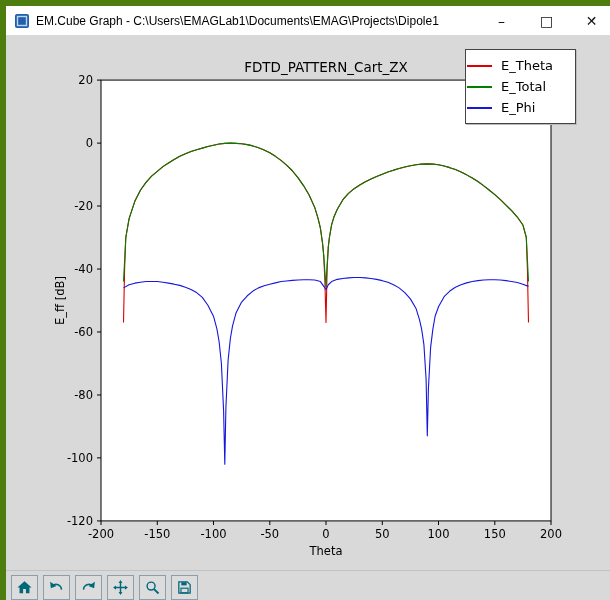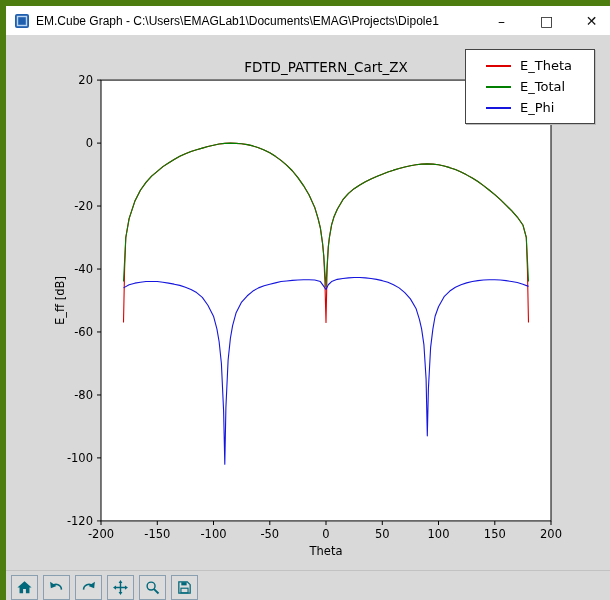--- a/index.html
+++ b/index.html
@@ -10,21 +10,21 @@
   .wtitle{font-size:12px;color:#000;white-space:nowrap;overflow:hidden;flex:1 1 auto;}
   .wctrls{display:flex;height:100%;flex:0 0 auto;}
   .wbtn{width:45px;height:100%;display:flex;align-items:center;justify-content:center;font-size:14px;color:#111;cursor:default;font-family:"DejaVu Sans",sans-serif;}
   
   .canvas{position:relative;flex:1 1 auto;background:#d9d9d9;overflow:hidden;}
   .canvas svg{position:absolute;left:0;top:0;width:100%;height:100%;}
   text.tick{font:11.5px "DejaVu Sans",sans-serif;fill:#000;}
   text.title{font:13.5px "DejaVu Sans",sans-serif;fill:#000;}
   text.axlabel{font:11.5px "DejaVu Sans",sans-serif;fill:#000;}
   
-  .legend{position:absolute;left:459px;top:14px;width:100px;background:#ffffff;border:1px solid #444;padding:5px 8px 5px 20px;box-shadow:1px 1px 0 #bbb;}
+  .legend{position:absolute;left:459px;top:14px;width:100px;background:#ffffff;border:1px solid #444;padding:5px 8px 5px 1px;box-shadow:1px 1px 0 #bbb;}
   .lrow{display:flex;align-items:center;height:21px;}
   .lline{width:25px;height:2px;margin-right:9px;flex:0 0 auto;}
   .llabel{font:13px "DejaVu Sans",sans-serif;color:#000;white-space:nowrap;}
   
   .toolbar{flex:0 0 auto;height:33px;background:#d9d9d9;border-top:1px solid #c2c2c2;display:flex;align-items:center;padding-left:5px;gap:5px;}
   .tbtn{width:27px;height:25px;background:#dcdcdc;border:1px solid #8aa0b0;display:flex;align-items:center;justify-content:center;color:#00687a;cursor:pointer;padding:0;}
   .tbtn svg{width:17px;height:17px;display:block;}
 </style>
 </head>
 <body>

